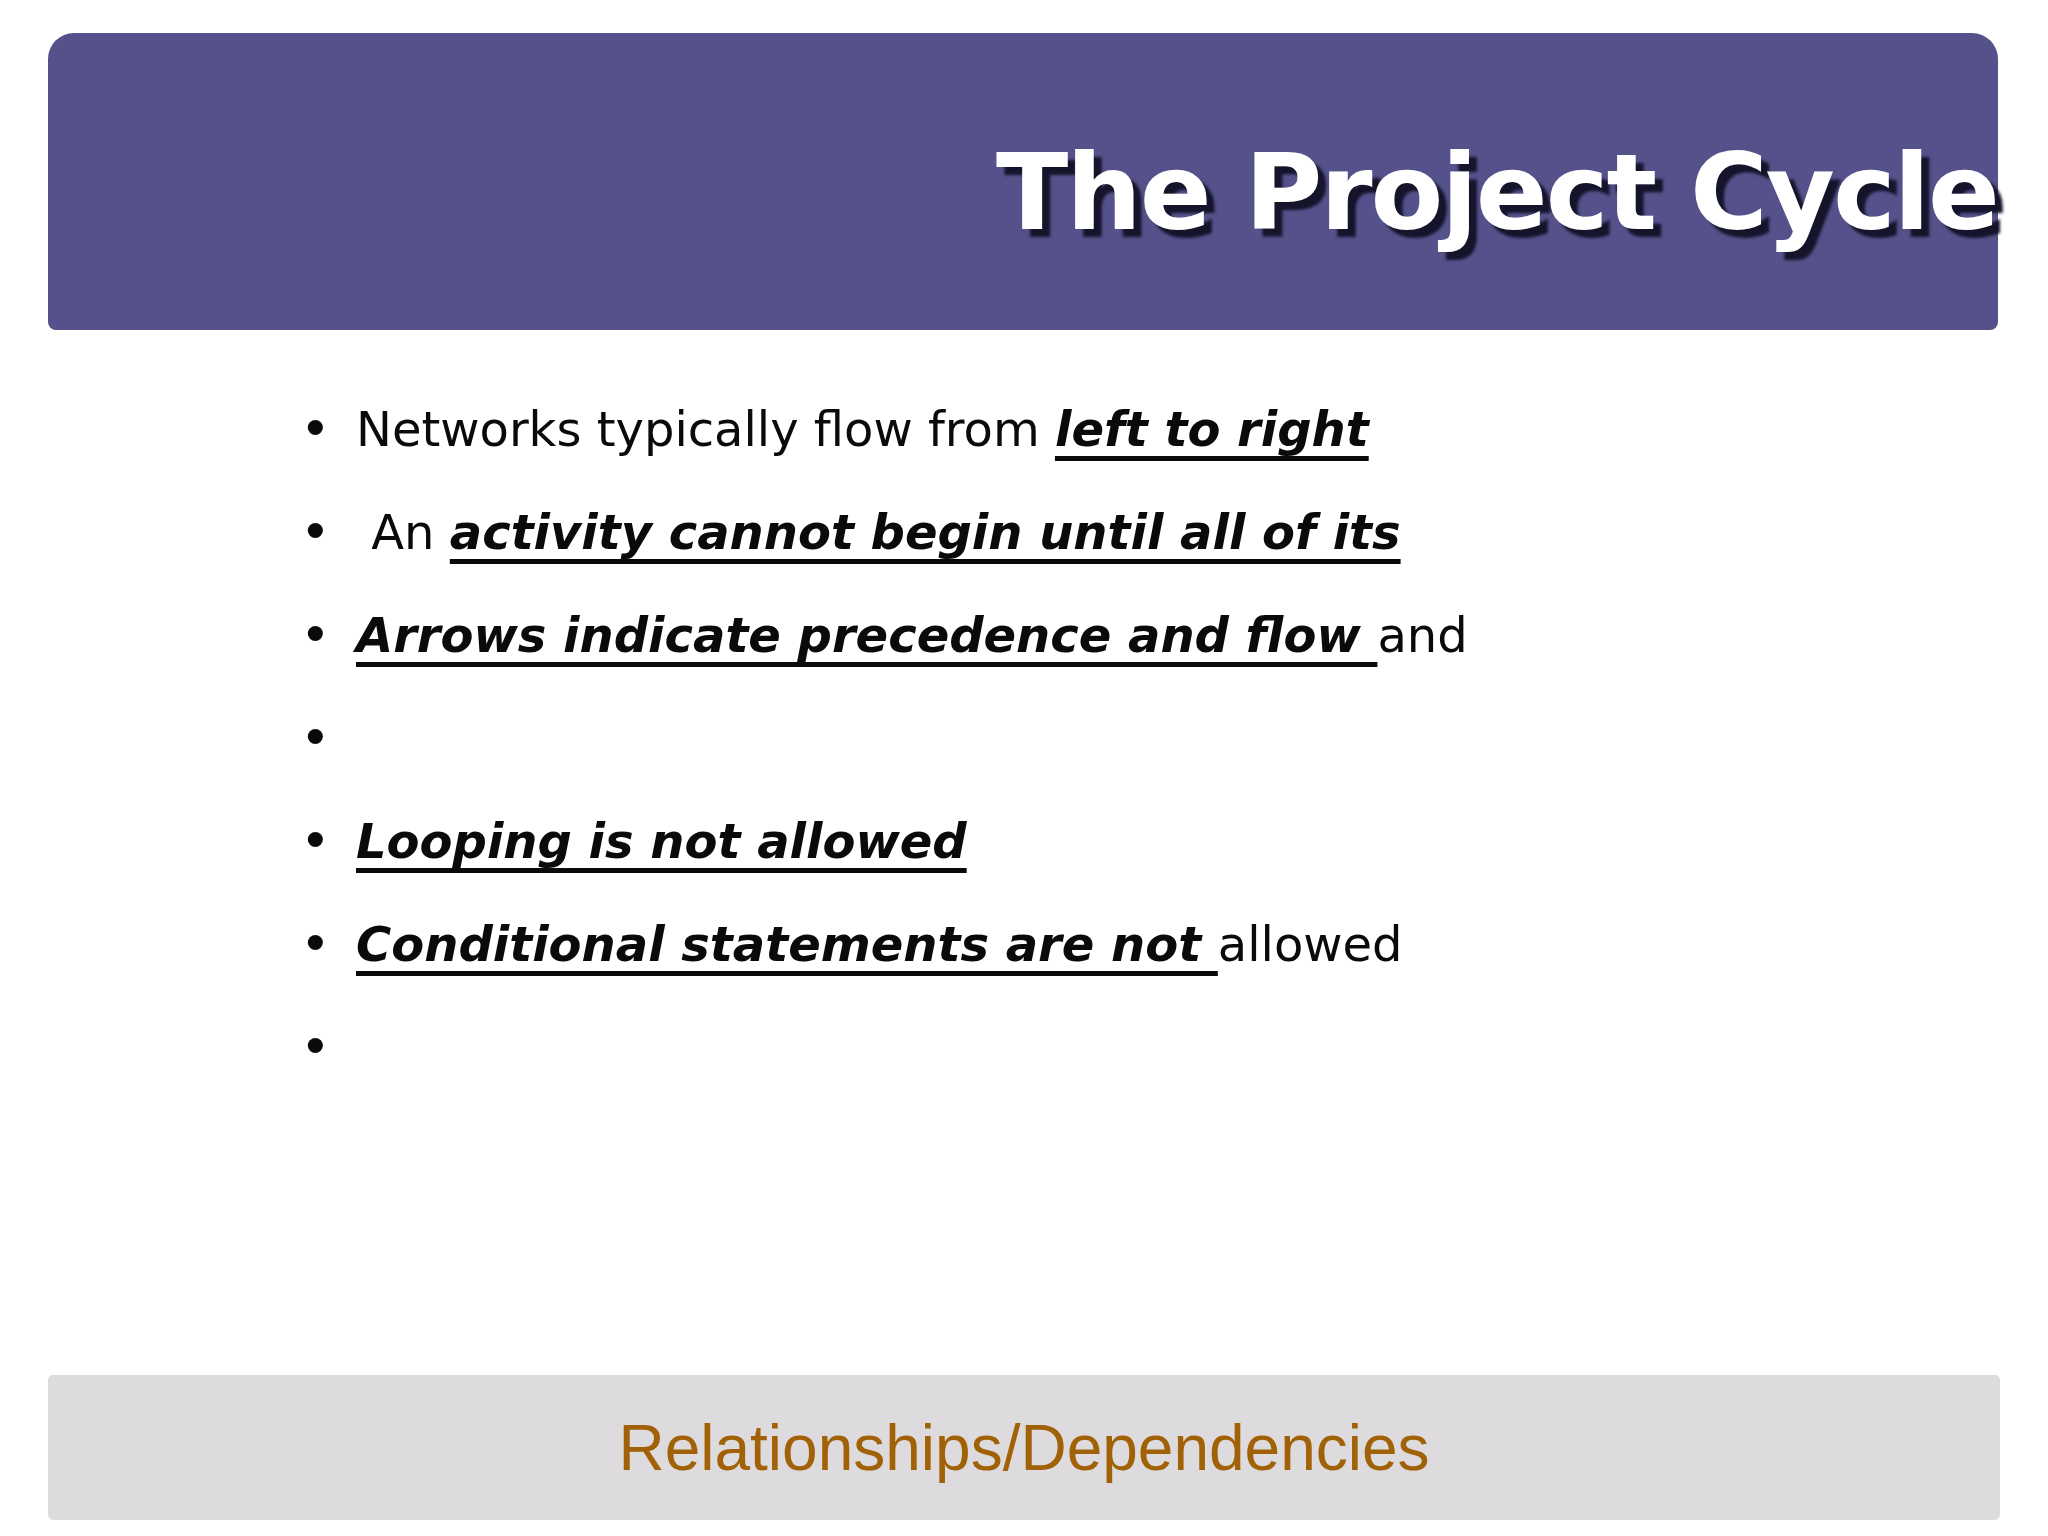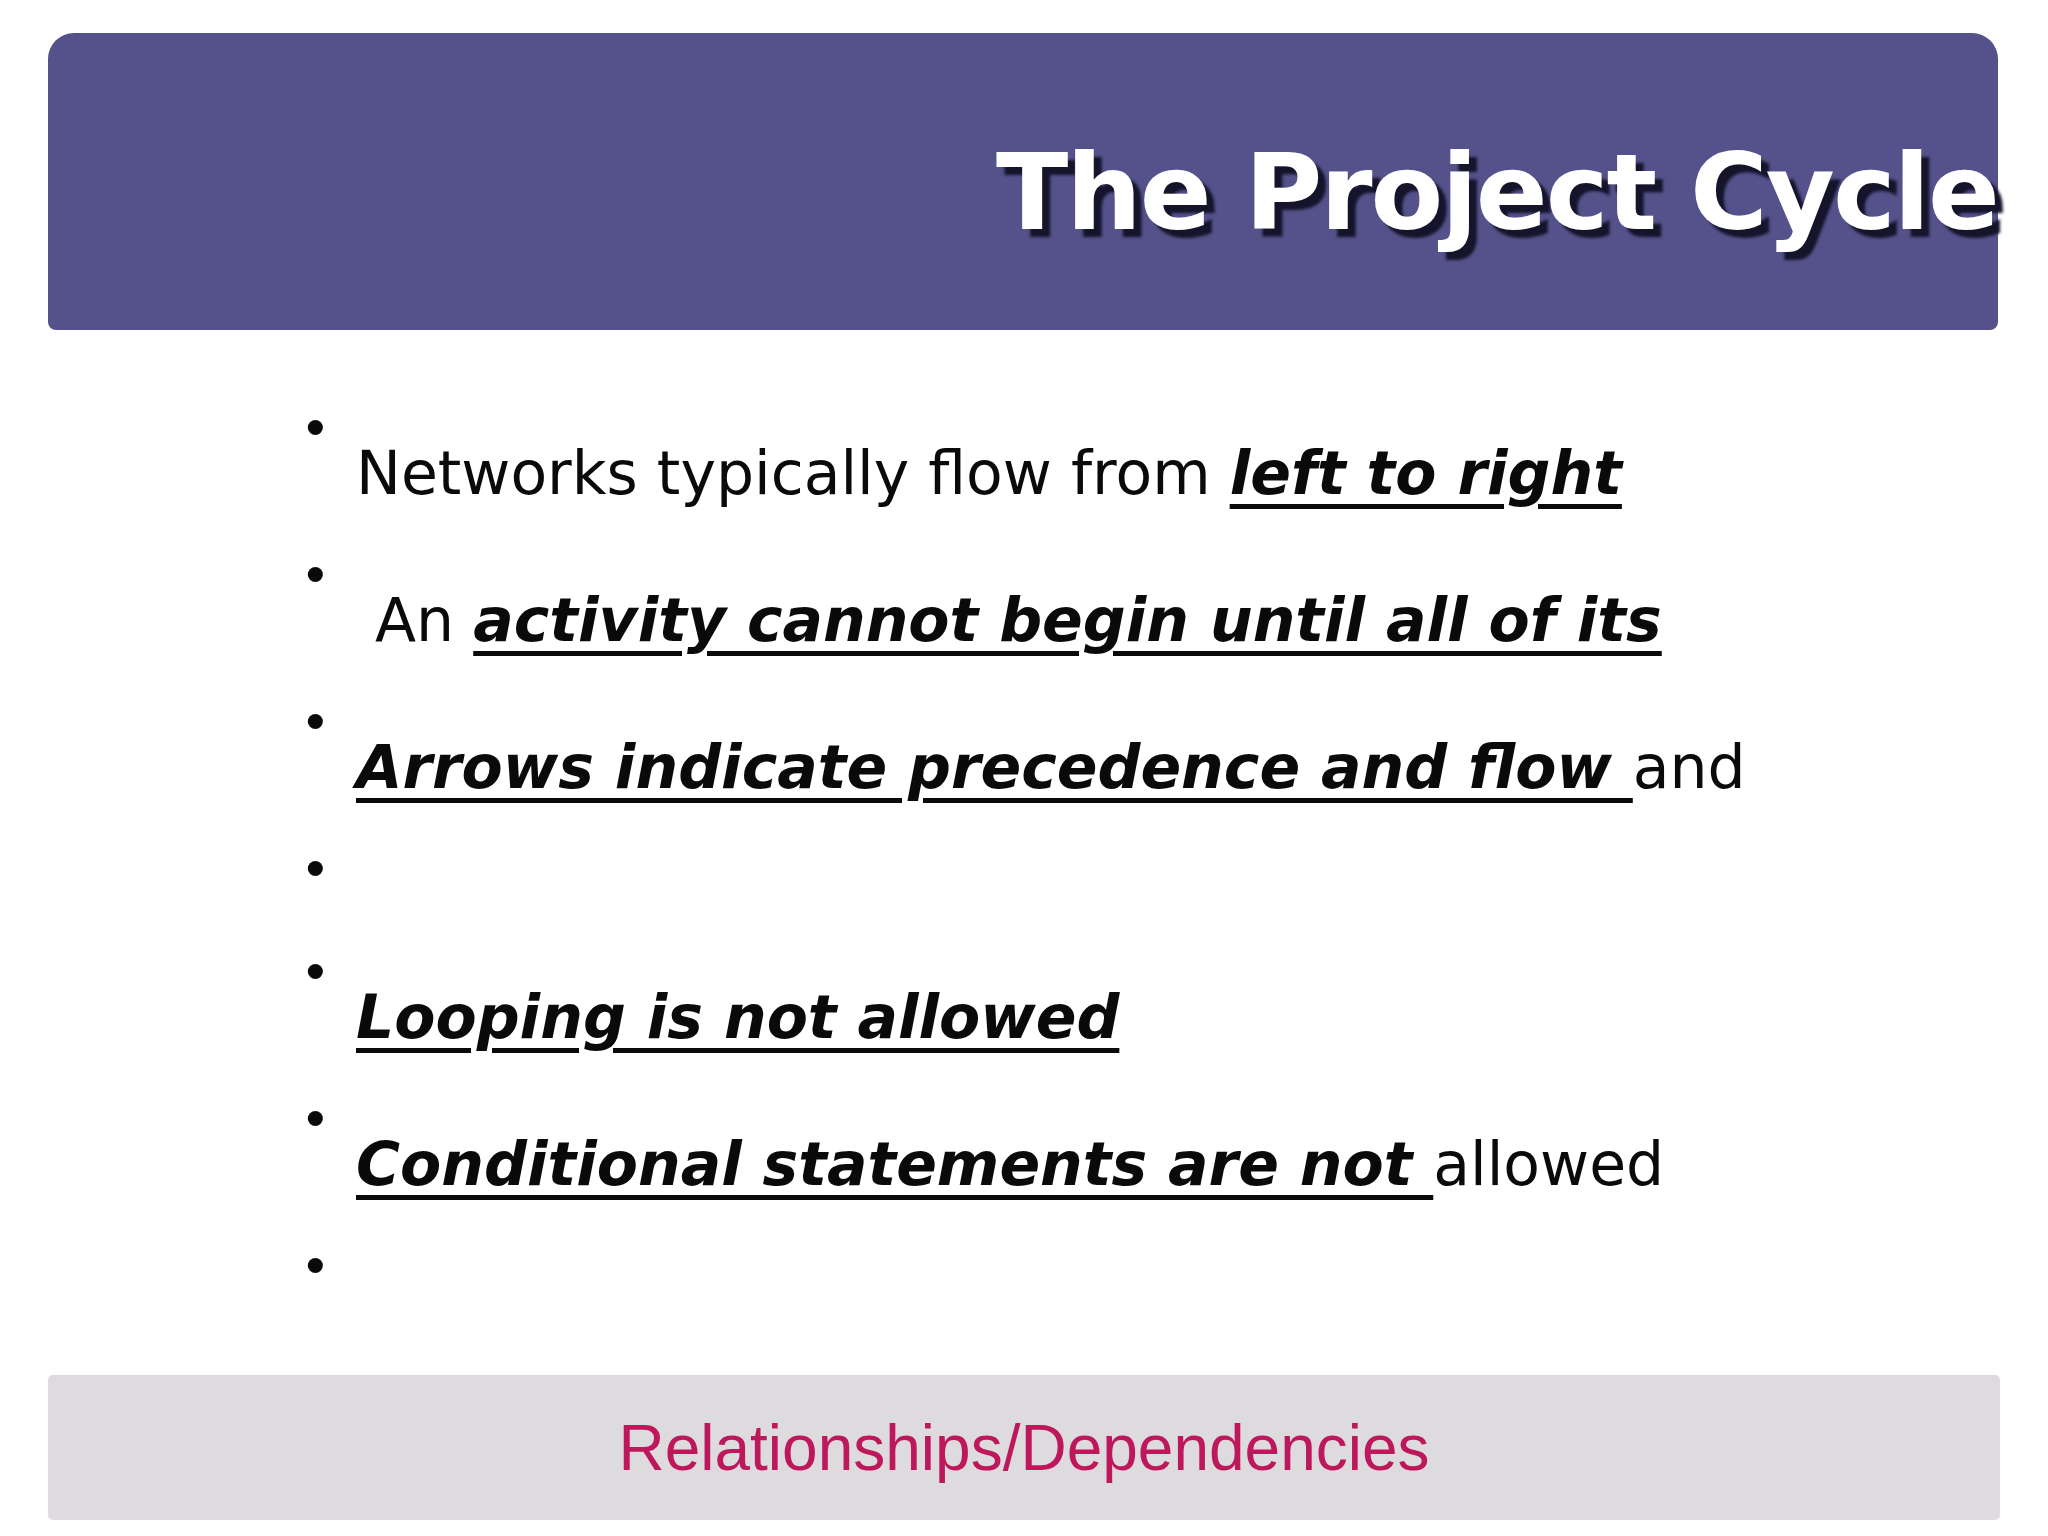--- a/index.html
+++ b/index.html
@@ -52,23 +52,22 @@
     color:var(--body-text);
   }
   .marker{
     flex:0 0 56px;
     width:56px;
     font-size:52px;
     line-height:72px;
     color:var(--body-text);
   }
   .btext{
-    font-size:60px;
+    font-size:48px;
     line-height:72px;
-    margin-top:44px;
   }
   .bline{
     white-space:pre;
   }
   .run-em{
     font-weight:bold;
     font-style:italic;
     text-decoration:underline;
     text-decoration-thickness:5px;
     text-underline-offset:10px;
@@ -78,21 +77,21 @@
     position:absolute;
     left:48px;top:1375px;
     width:1952px;height:145px;
     background:var(--footer-bg);
     border-radius:5px;
     display:flex;align-items:center;justify-content:center;
   }
   .footer-title{
     font-family:"Liberation Sans",sans-serif;
     font-size:64px;
-    color:#be185d;
+    color:#a16207;
     white-space:pre;
   }
 </style>
 </head>
 <body>
 
 <div class="slide">
 
   <div class="banner">
     <div class="slide-title">The Project Cycle</div>

